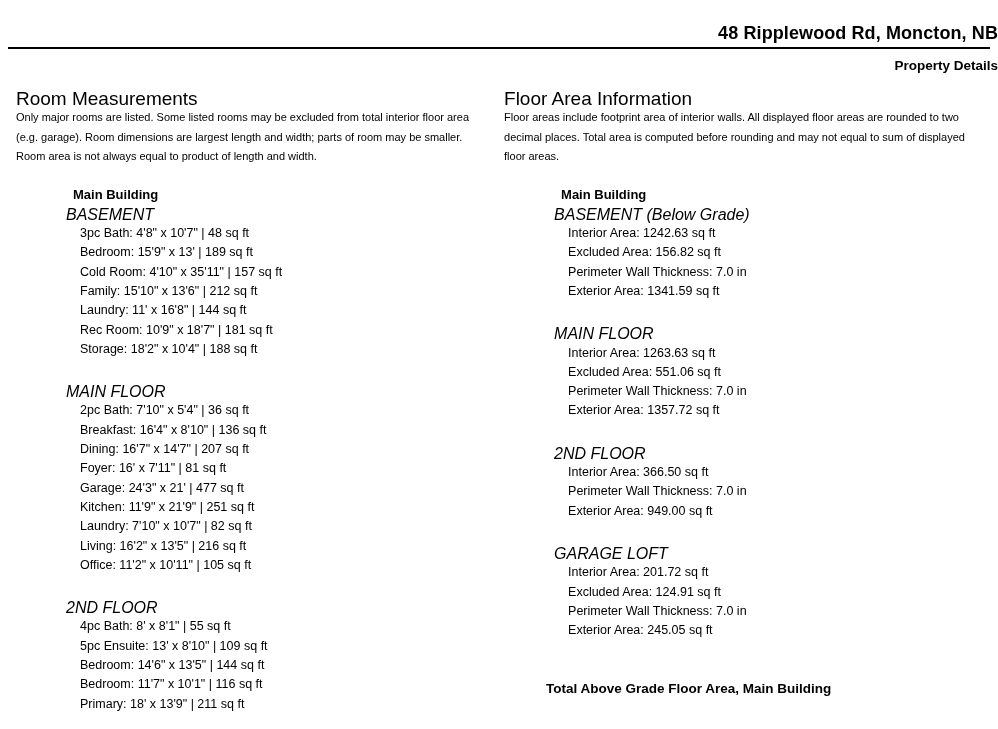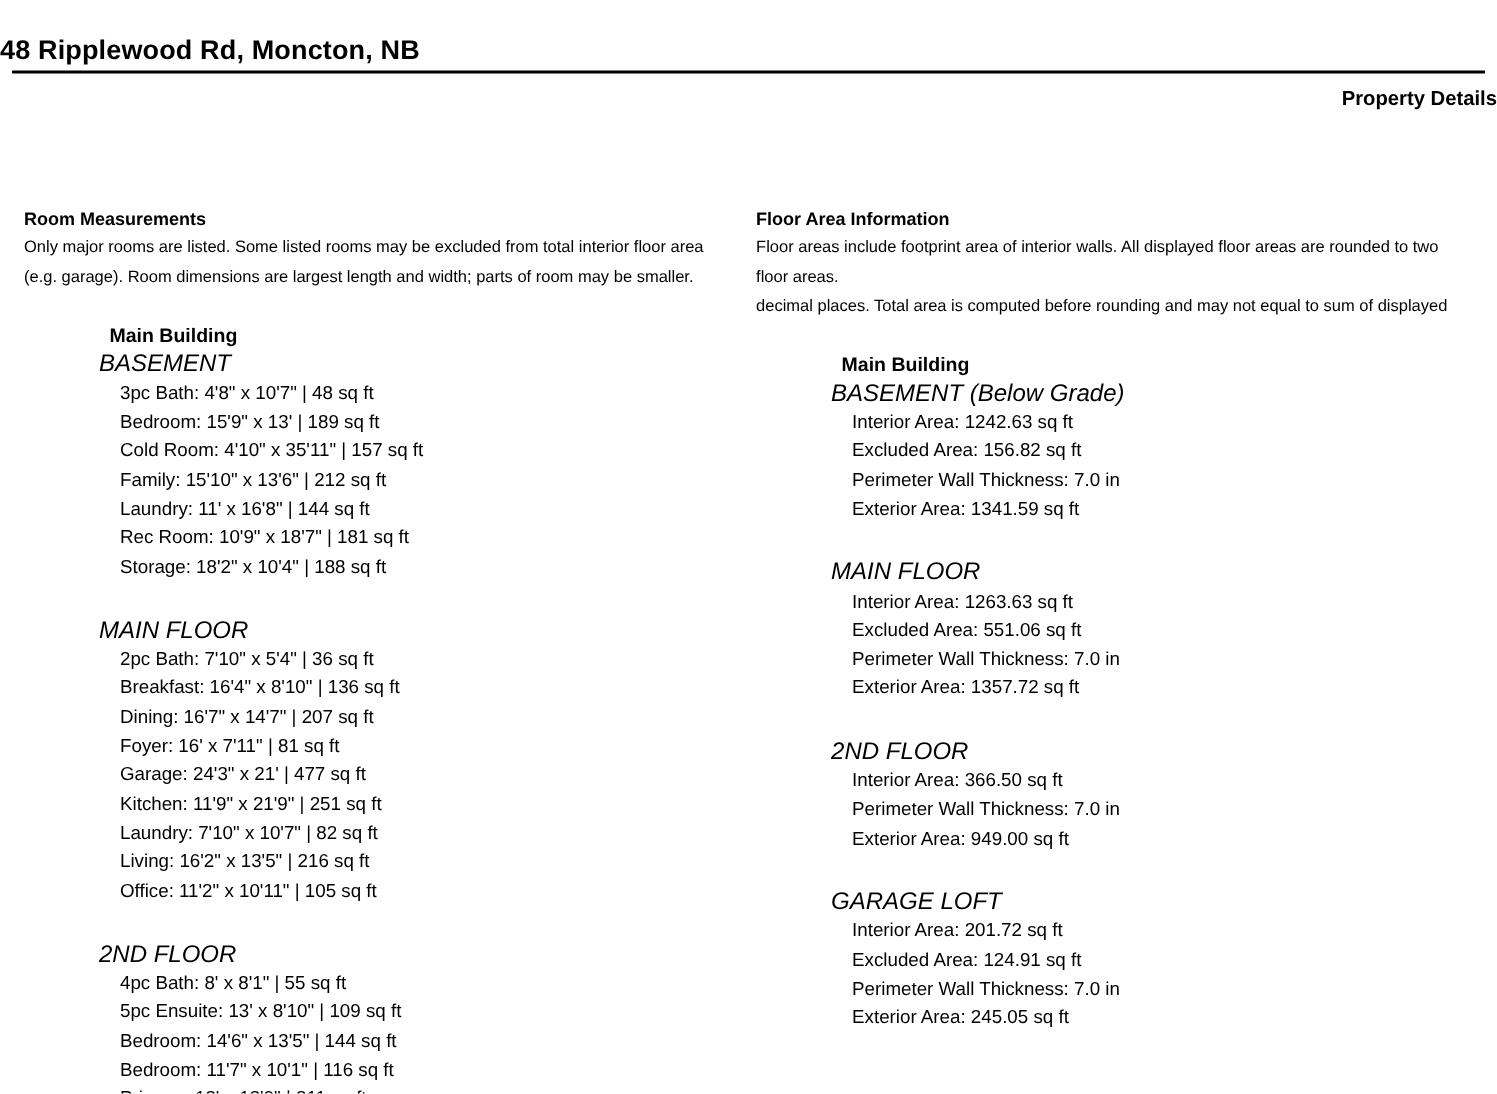--- a/index.html
+++ b/index.html
@@ -8,21 +8,21 @@
     width: 998px;
     height: 729px;
     overflow: hidden;
     position: relative;
     color: #000000;
     font-family: "Liberation Sans", sans-serif;
     -webkit-font-smoothing: antialiased;
   }
   .page-title {
     margin-top: 23px;
-    text-align: left;
+    text-align: right;
     font-size: 18px;
     font-weight: bold;
     line-height: 20px;
     letter-spacing: 0.1px;
   }
   .rule {
     border: none;
     border-top: 2px solid #000000;
     margin: 4px 8px 0 8px;
   }
@@ -34,24 +34,23 @@
     line-height: 16px;
   }
   .columns {
     display: flex;
     margin-top: 15px;
     padding: 0 16px;
   }
   .col { width: 480px; }
   .col + .col { margin-left: 16px; width: 486px; }
   .section-heading {
-    font-size: 12px;
-    font-weight: bold;
+    font-size: 19px;
+    font-weight: normal;
     line-height: 19.3px;
-    margin-top: 48px;
   }
   .description-line {
     font-size: 11px;
     line-height: 19.3px;
   }
   .building-name {
     margin-top: 19.3px;
     margin-left: 41px;
     font-size: 13px;
     font-weight: bold;
@@ -85,20 +84,21 @@
 <hr class="rule">
 <div class="subtitle">Property Details</div>
 
 <div class="columns">
 
   <section class="col">
     <div class="section-heading">Room Measurements</div>
     <div id="rm-desc">
         <div class="description-line">Only major rooms are listed. Some listed rooms may be excluded from total interior floor area</div>
         <div class="description-line">(e.g. garage). Room dimensions are largest length and width; parts of room may be smaller.</div>
+        <div class="description-line">Room area is not always equal to product of length and width.</div>
       </div>
     <div class="building-name">Main Building</div>
     <div id="rm-floors">
         <div class="floor-group">
           <div class="floor-name">BASEMENT</div>
           <div class="item-line">3pc Bath: 4'8" x 10'7" | 48 sq ft</div>
           <div class="item-line">Bedroom: 15'9" x 13' | 189 sq ft</div>
           <div class="item-line">Cold Room: 4'10" x 35'11" | 157 sq ft</div>
           <div class="item-line">Family: 15'10" x 13'6" | 212 sq ft</div>
           <div class="item-line">Laundry: 11' x 16'8" | 144 sq ft</div>
@@ -125,22 +125,22 @@
           <div class="item-line">Bedroom: 11'7" x 10'1" | 116 sq ft</div>
           <div class="item-line">Primary: 18' x 13'9" | 211 sq ft</div>
         </div>
       </div>
   </section>
 
   <section class="col">
     <div class="section-heading">Floor Area Information</div>
     <div id="fa-desc">
         <div class="description-line">Floor areas include footprint area of interior walls. All displayed floor areas are rounded to two</div>
+        <div class="description-line">decimal places. Total area is computed before rounding and may not equal to sum of displayed</div>
         <div class="description-line">floor areas.</div>
-        <div class="description-line">decimal places. Total area is computed before rounding and may not equal to sum of displayed</div>
       </div>
     <div class="building-name">Main Building</div>
     <div id="fa-floors">
         <div class="floor-group">
           <div class="floor-name">BASEMENT (Below Grade)</div>
           <div class="item-line">Interior Area: 1242.63 sq ft</div>
           <div class="item-line">Excluded Area: 156.82 sq ft</div>
           <div class="item-line">Perimeter Wall Thickness: 7.0 in</div>
           <div class="item-line">Exterior Area: 1341.59 sq ft</div>
         </div>

